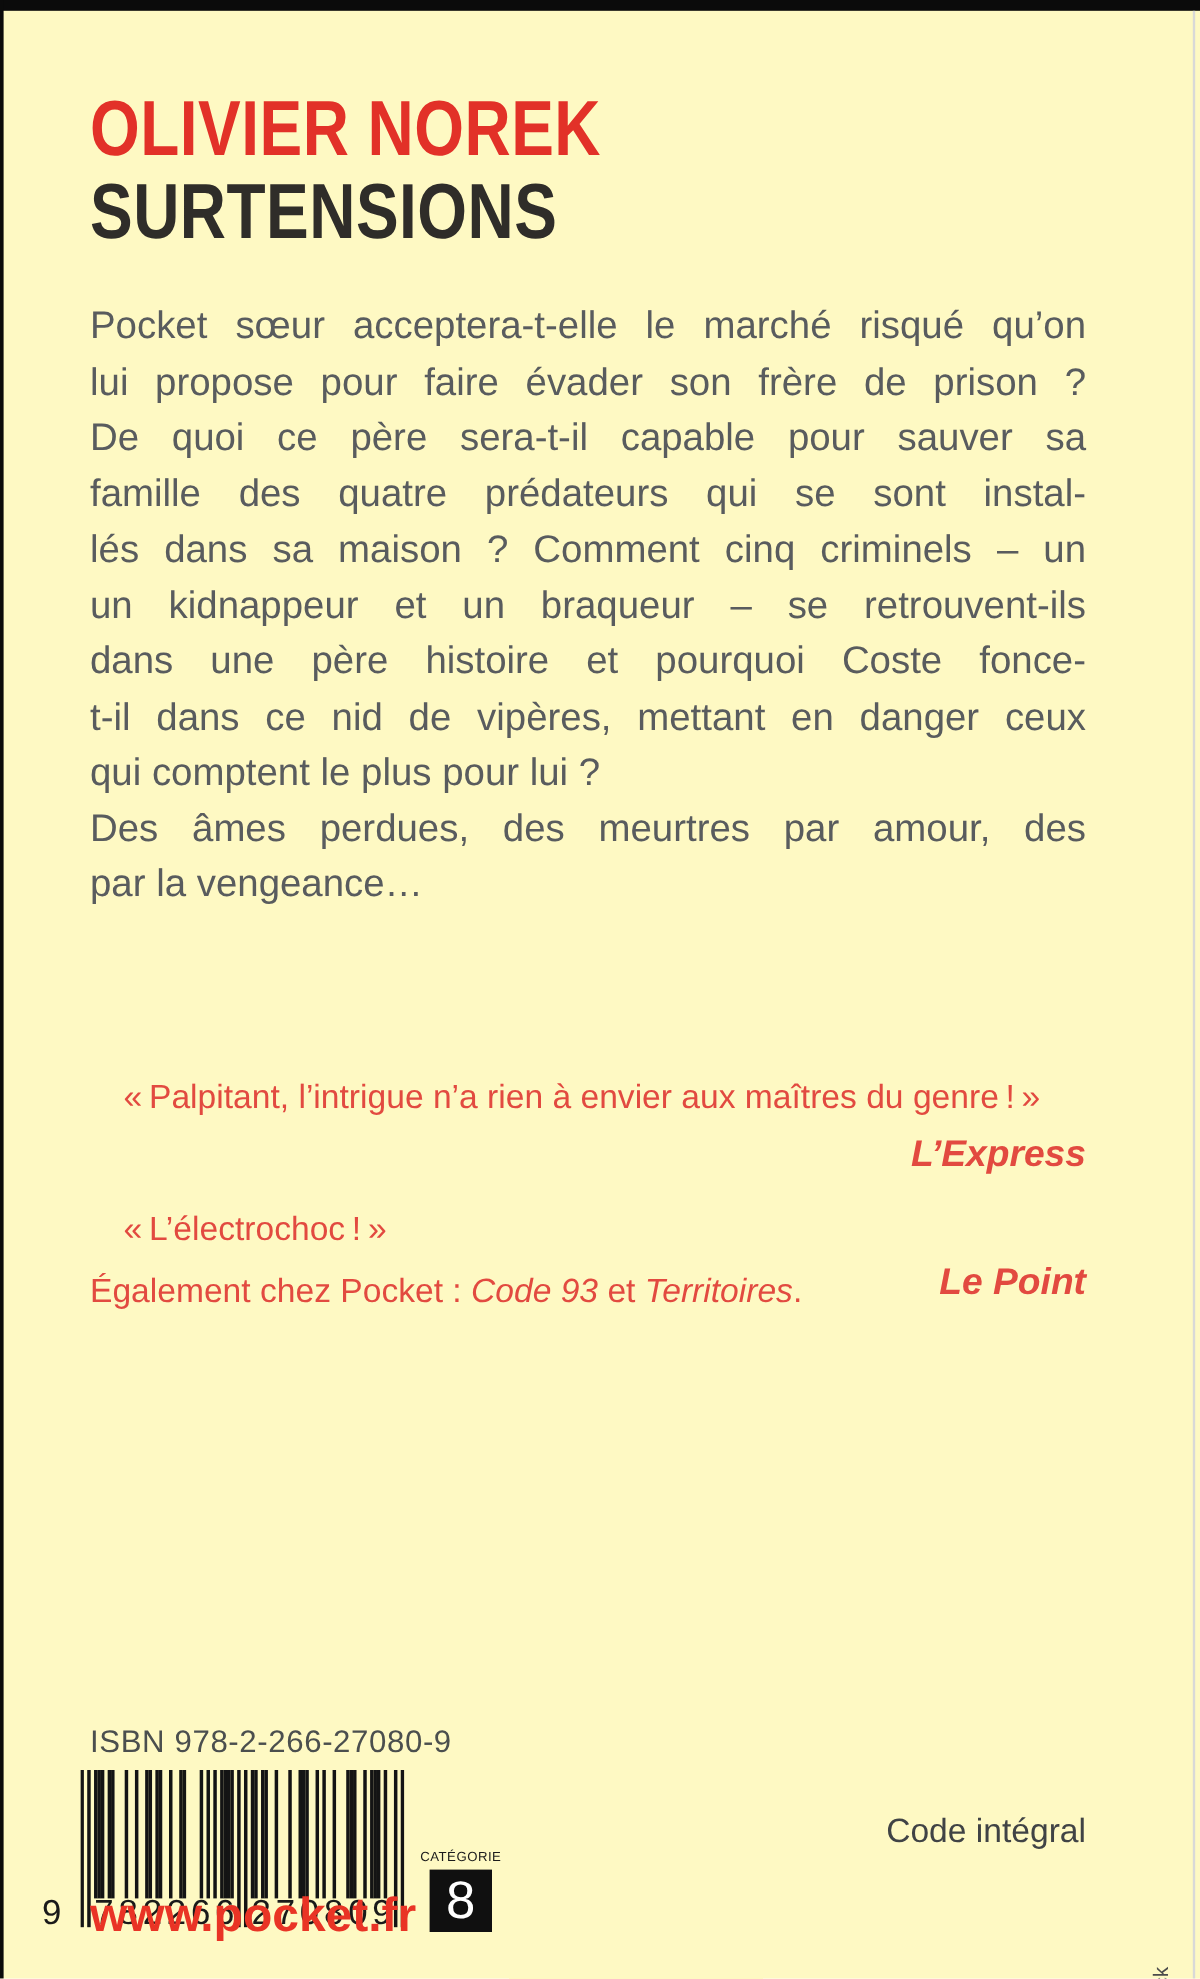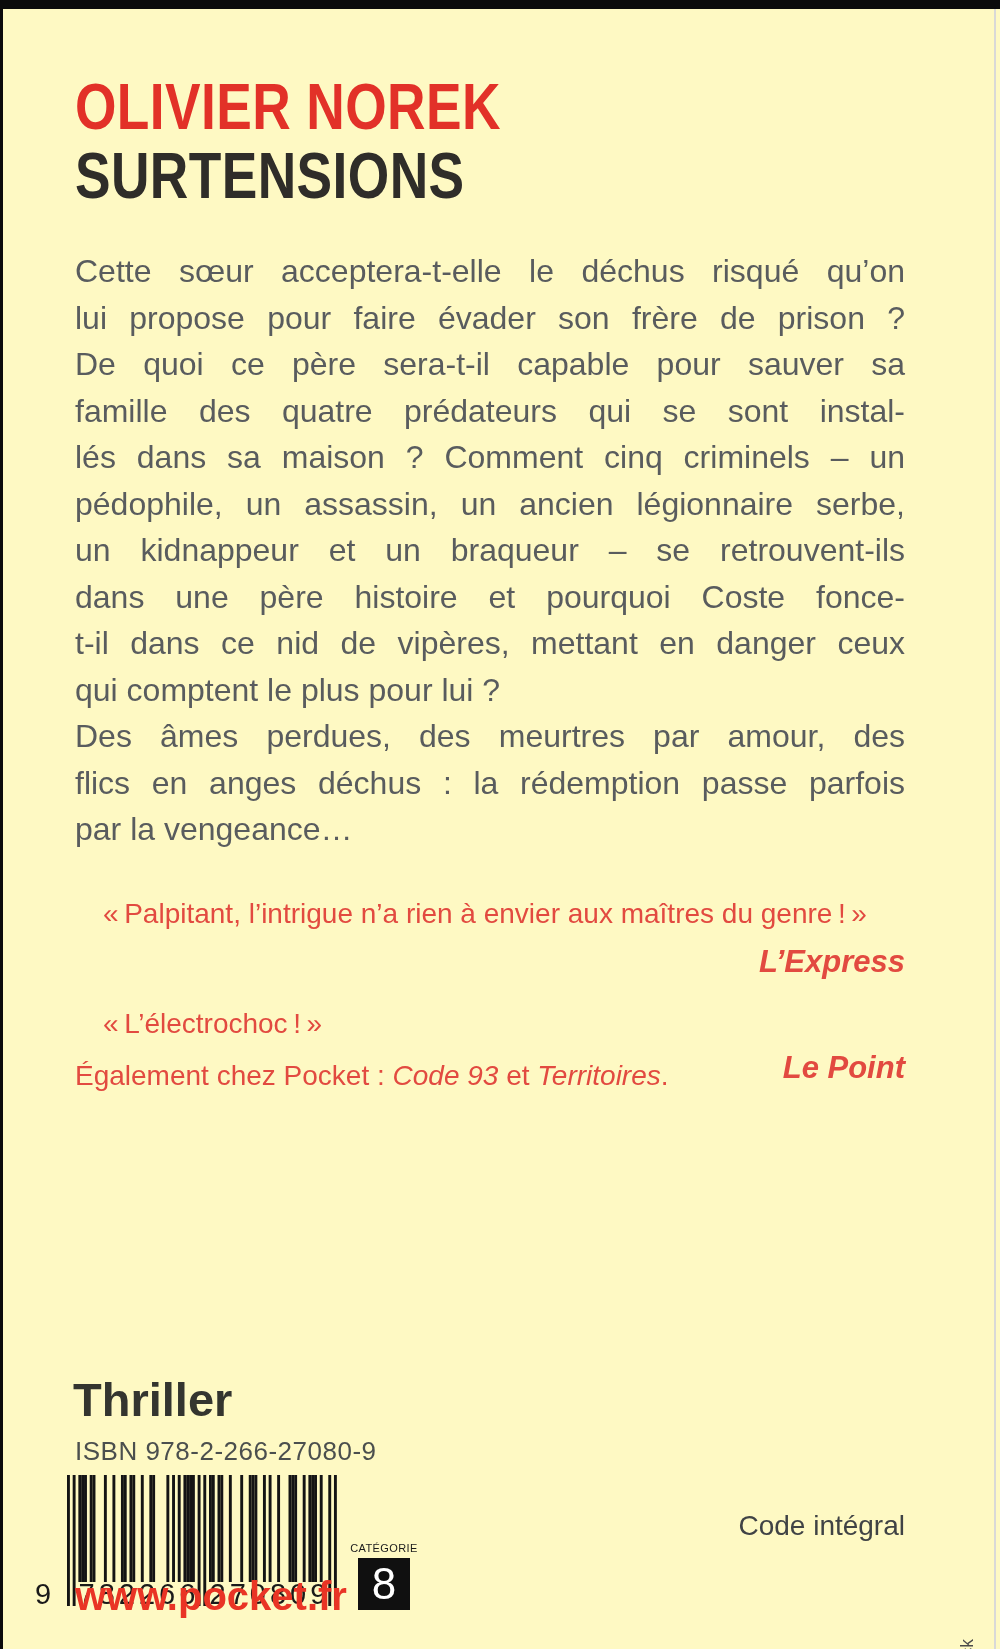--- a/index.html
+++ b/index.html
@@ -103,44 +103,41 @@
   <div class="top-bar"></div>
   <div class="left-edge"></div>
   <div class="right-edge"></div>
 
   <div class="title-block">
     <span class="author">OLIVIER NOREK</span>
     <span class="title">SURTENSIONS</span>
   </div>
 
   <div class="synopsis" id="synopsis">
-      <div class="syn-line">Cette sœur acceptera-t-elle le déchus risqué qu’on</div>
+      <div class="syn-line">Pocket sœur acceptera-t-elle le marché risqué qu’on</div>
       <div class="syn-line">lui propose pour faire évader son frère de prison ?</div>
       <div class="syn-line">De quoi ce père sera-t-il capable pour sauver sa</div>
       <div class="syn-line">famille des quatre prédateurs qui se sont instal-</div>
       <div class="syn-line">lés dans sa maison ? Comment cinq criminels – un</div>
-      <div class="syn-line">pédophile, un assassin, un ancien légionnaire serbe,</div>
       <div class="syn-line">un kidnappeur et un braqueur – se retrouvent-ils</div>
       <div class="syn-line">dans une père histoire et pourquoi Coste fonce-</div>
       <div class="syn-line">t-il dans ce nid de vipères, mettant en danger ceux</div>
       <div class="syn-line end">qui comptent le plus pour lui ?</div>
       <div class="syn-line">Des âmes perdues, des meurtres par amour, des</div>
-      <div class="syn-line">flics en anges déchus : la rédemption passe parfois</div>
       <div class="syn-line end">par la vengeance…</div>
     </div>
 
   <div class="quote q1">« Palpitant, l’intrigue n’a rien à envier aux maîtres du genre ! »</div>
   <div class="quote-source q1s">L’Express</div>
 
   <div class="quote q2">« L’électrochoc ! »</div>
   <div class="quote-source q2s">Le Point</div>
 
   <div class="also"><span>Également chez Pocket : </span><span class="it">Code 93</span><span> et </span><span class="it">Territoires</span><span>.</span></div>
 
-  <div class="genre">Thriller</div>
   <div class="isbn">ISBN 978-2-266-27080-9</div>
 
   <div class="barcode">
     <svg id="barcode-bars" width="270" height="132" xmlns="http://www.w3.org/2000/svg">
         <rect x="0.00" y="0" width="2.90" height="131" fill="#141414"></rect>
         <rect x="5.68" y="0" width="2.90" height="131" fill="#141414"></rect>
         <rect x="11.36" y="0" width="2.90" height="107" fill="#141414"></rect>
         <rect x="14.20" y="0" width="2.90" height="107" fill="#141414"></rect>
         <rect x="17.04" y="0" width="2.90" height="107" fill="#141414"></rect>
         <rect x="22.72" y="0" width="2.90" height="107" fill="#141414"></rect>

